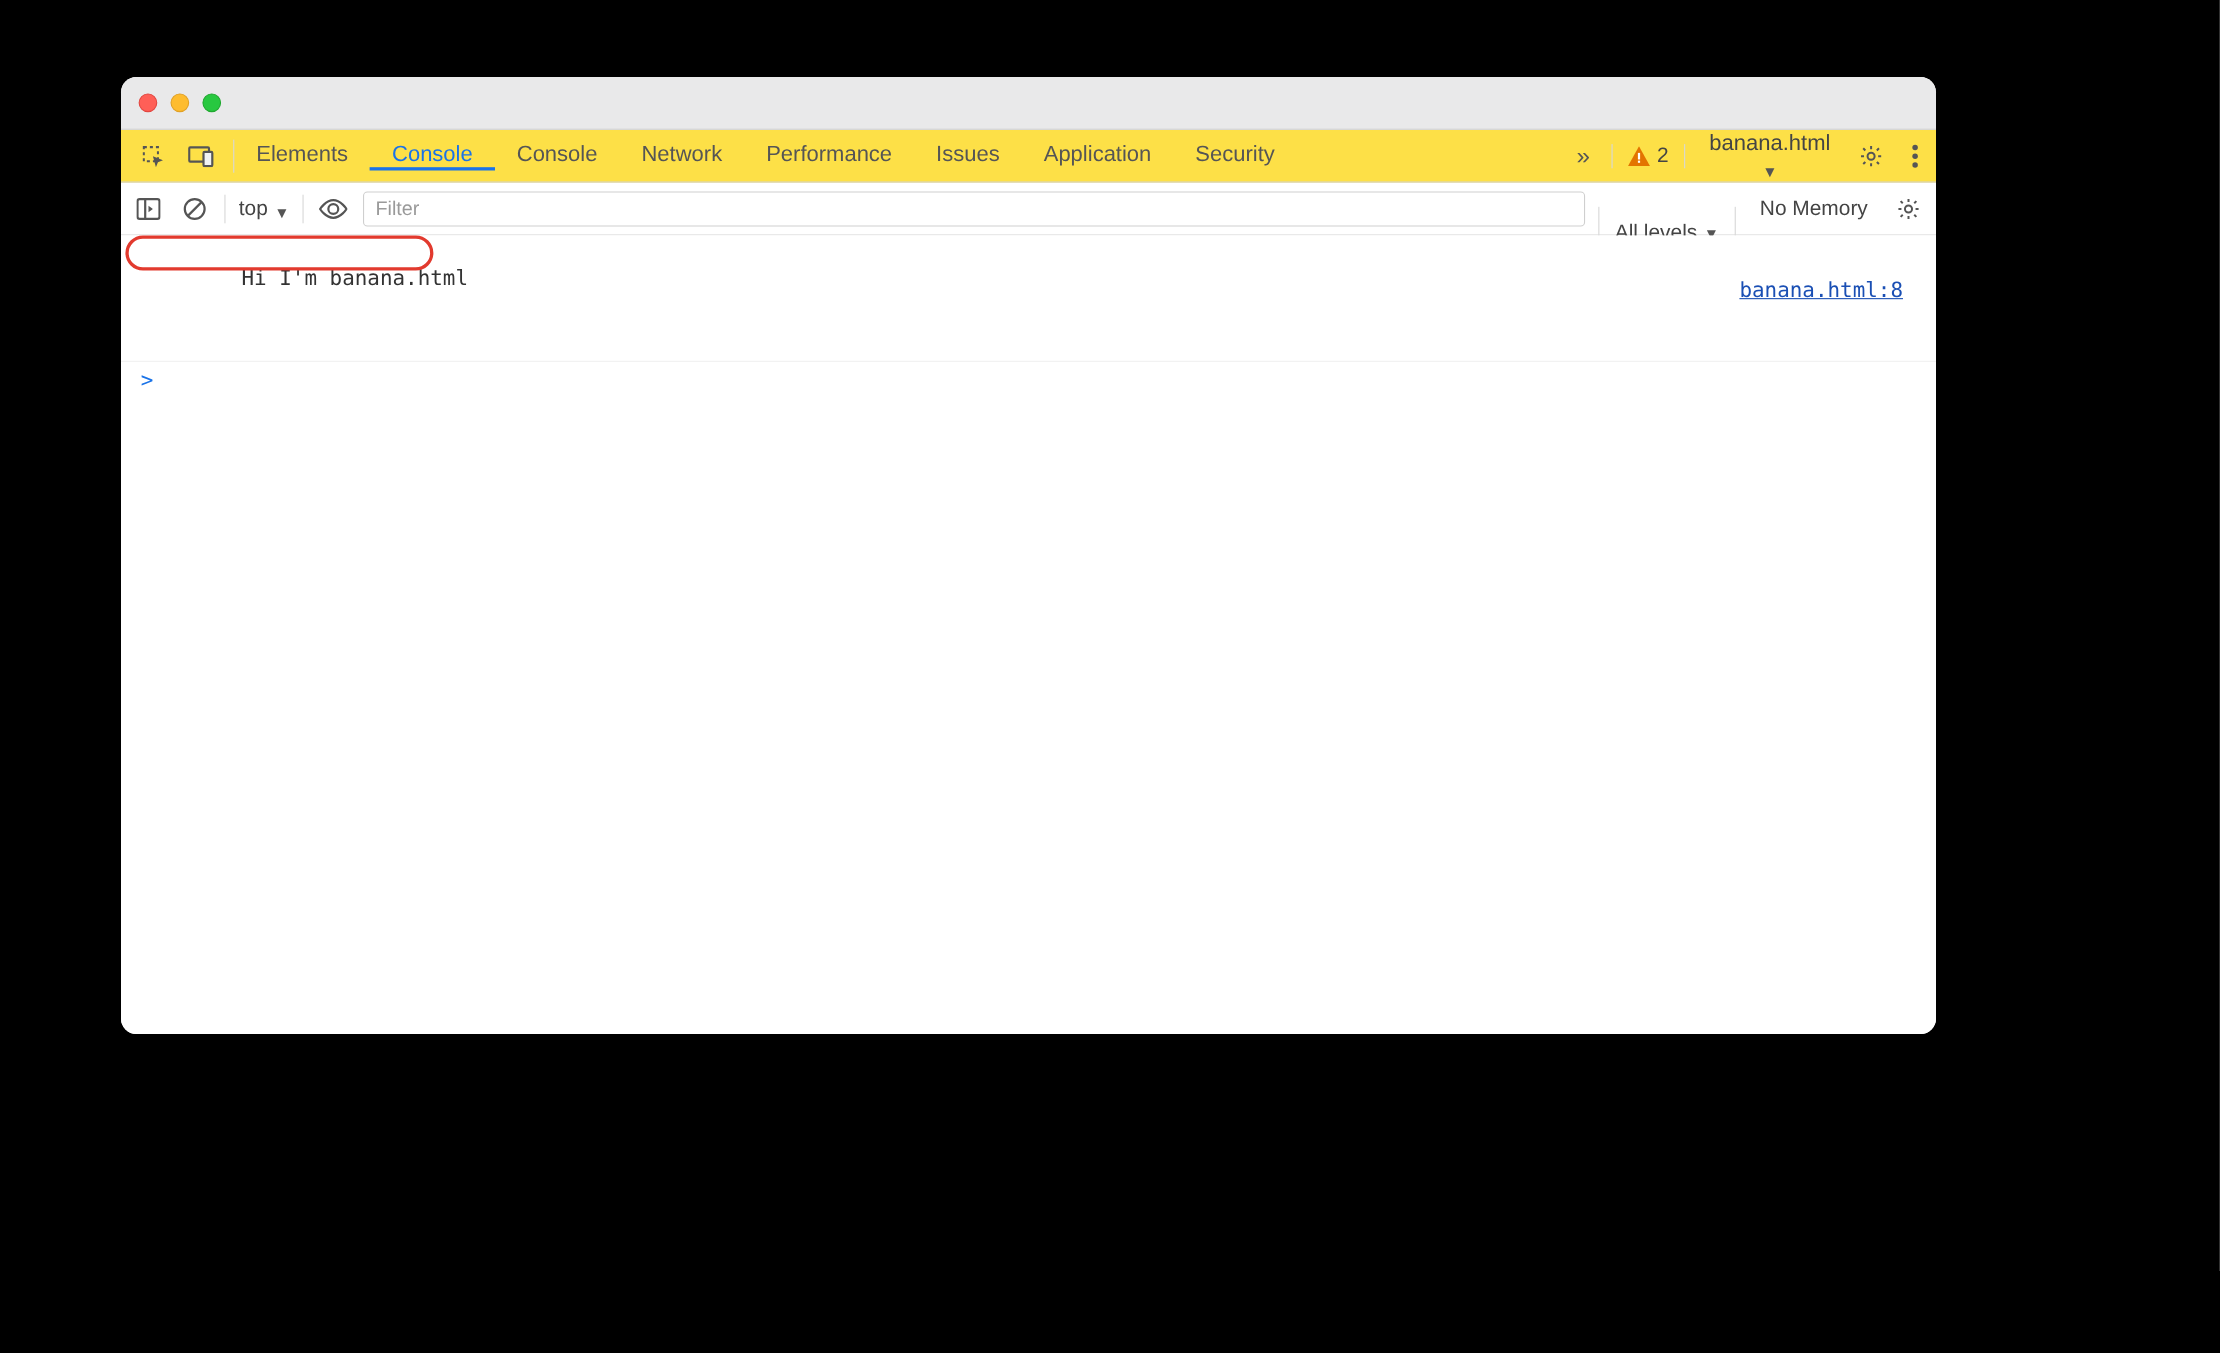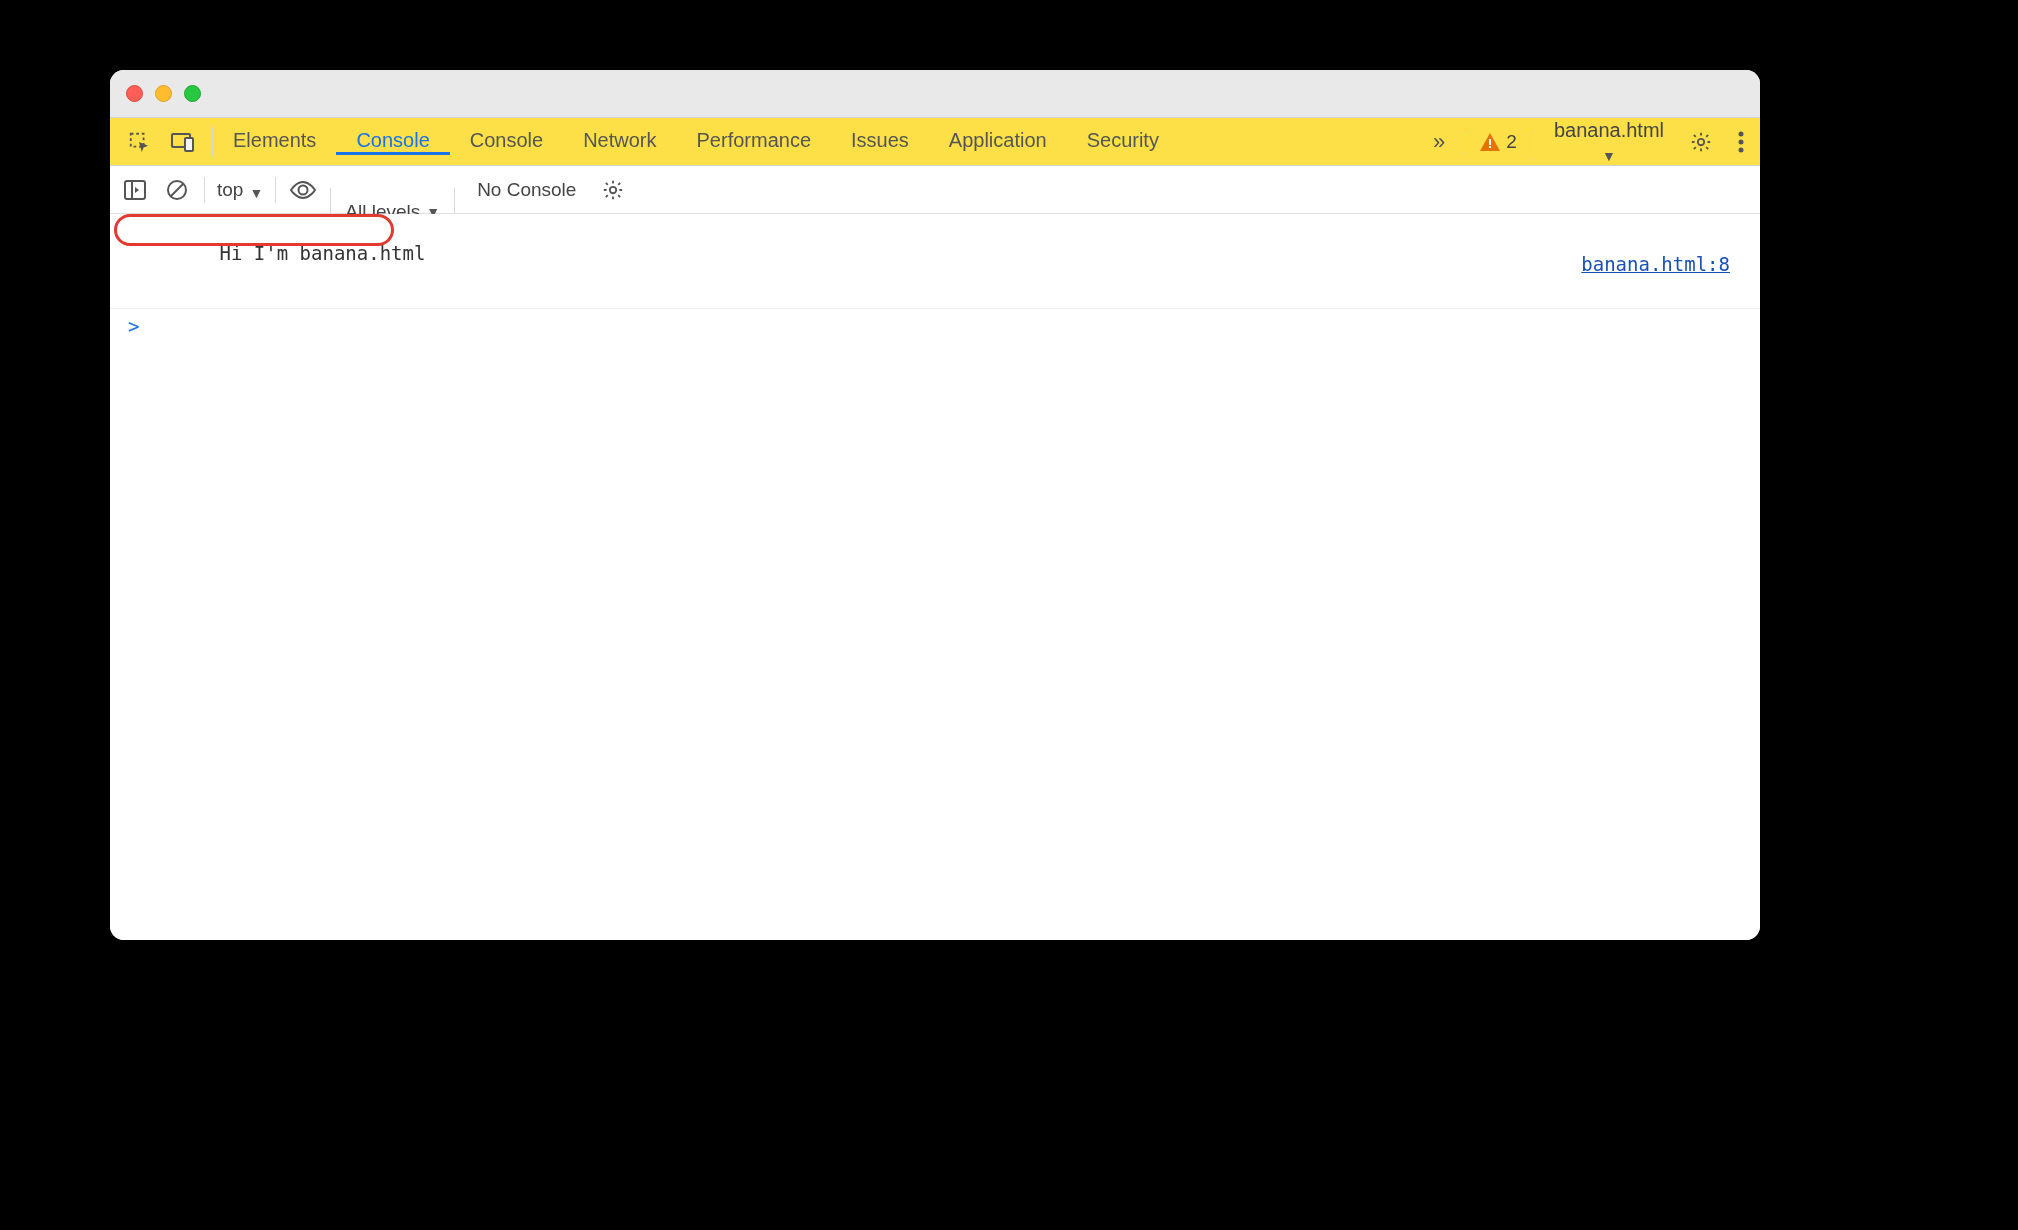--- a/index.html
+++ b/index.html
@@ -123,21 +123,21 @@
 
   .console-area {
     flex:1;
     background:#fff;
     font-family: ui-monospace, SFMono-Regular, Menlo, Consolas, monospace;
     font-size: 19px;
     color:#333;
   }
   .logrow {
     display:flex; align-items:center; justify-content:space-between;
-    padding: 6px 30px 0 18px;
+    padding: 6px 30px 20px 18px;
     border-bottom: 1px solid #f1f1f1;
   }
   .logmsg {
     white-space: pre;
     position:relative;
   }
   .logsrc {
     color:#1a4fb4;
     text-decoration: underline;
   }
@@ -248,26 +248,27 @@
       <span>top</span>
       <span class="dd-caret">▼</span>
     </div>
     <div class="vsep"></div>
     <span class="iconbtn">
       <svg width="26" height="18" viewBox="0 0 26 18" fill="none" stroke="#555" stroke-width="2">
         <circle cx="13" cy="9" r="4.5"></circle>
         <path d="M1 9 C1 9 6 1 13 1 C20 1 25 9 25 9 C25 9 20 17 13 17 C6 17 1 9 1 9 Z"></path>
       </svg>
     </span>
+    <input class="filter" placeholder="Filter" style="">
     <div class="levels">
       <span>All levels</span>
       <span class="dd-caret">▼</span>
     </div>
     <div class="noissues">
-      <span>No Console</span>
+      <span>No Memory</span>
     </div>
     <span class="tool-gear">
       <svg width="22" height="22" viewBox="0 0 24 24" fill="none" stroke="#555" stroke-width="2">
         <circle cx="12" cy="12" r="3.5"></circle>
         <path d="M12 2v3M12 19v3M4.2 4.2l2.1 2.1M17.7 17.7l2.1 2.1M2 12h3M19 12h3M4.2 19.8l2.1-2.1M17.7 6.3l2.1-2.1"></path>
       </svg>
     </span>
   </div>
 
   <div class="console-area">

